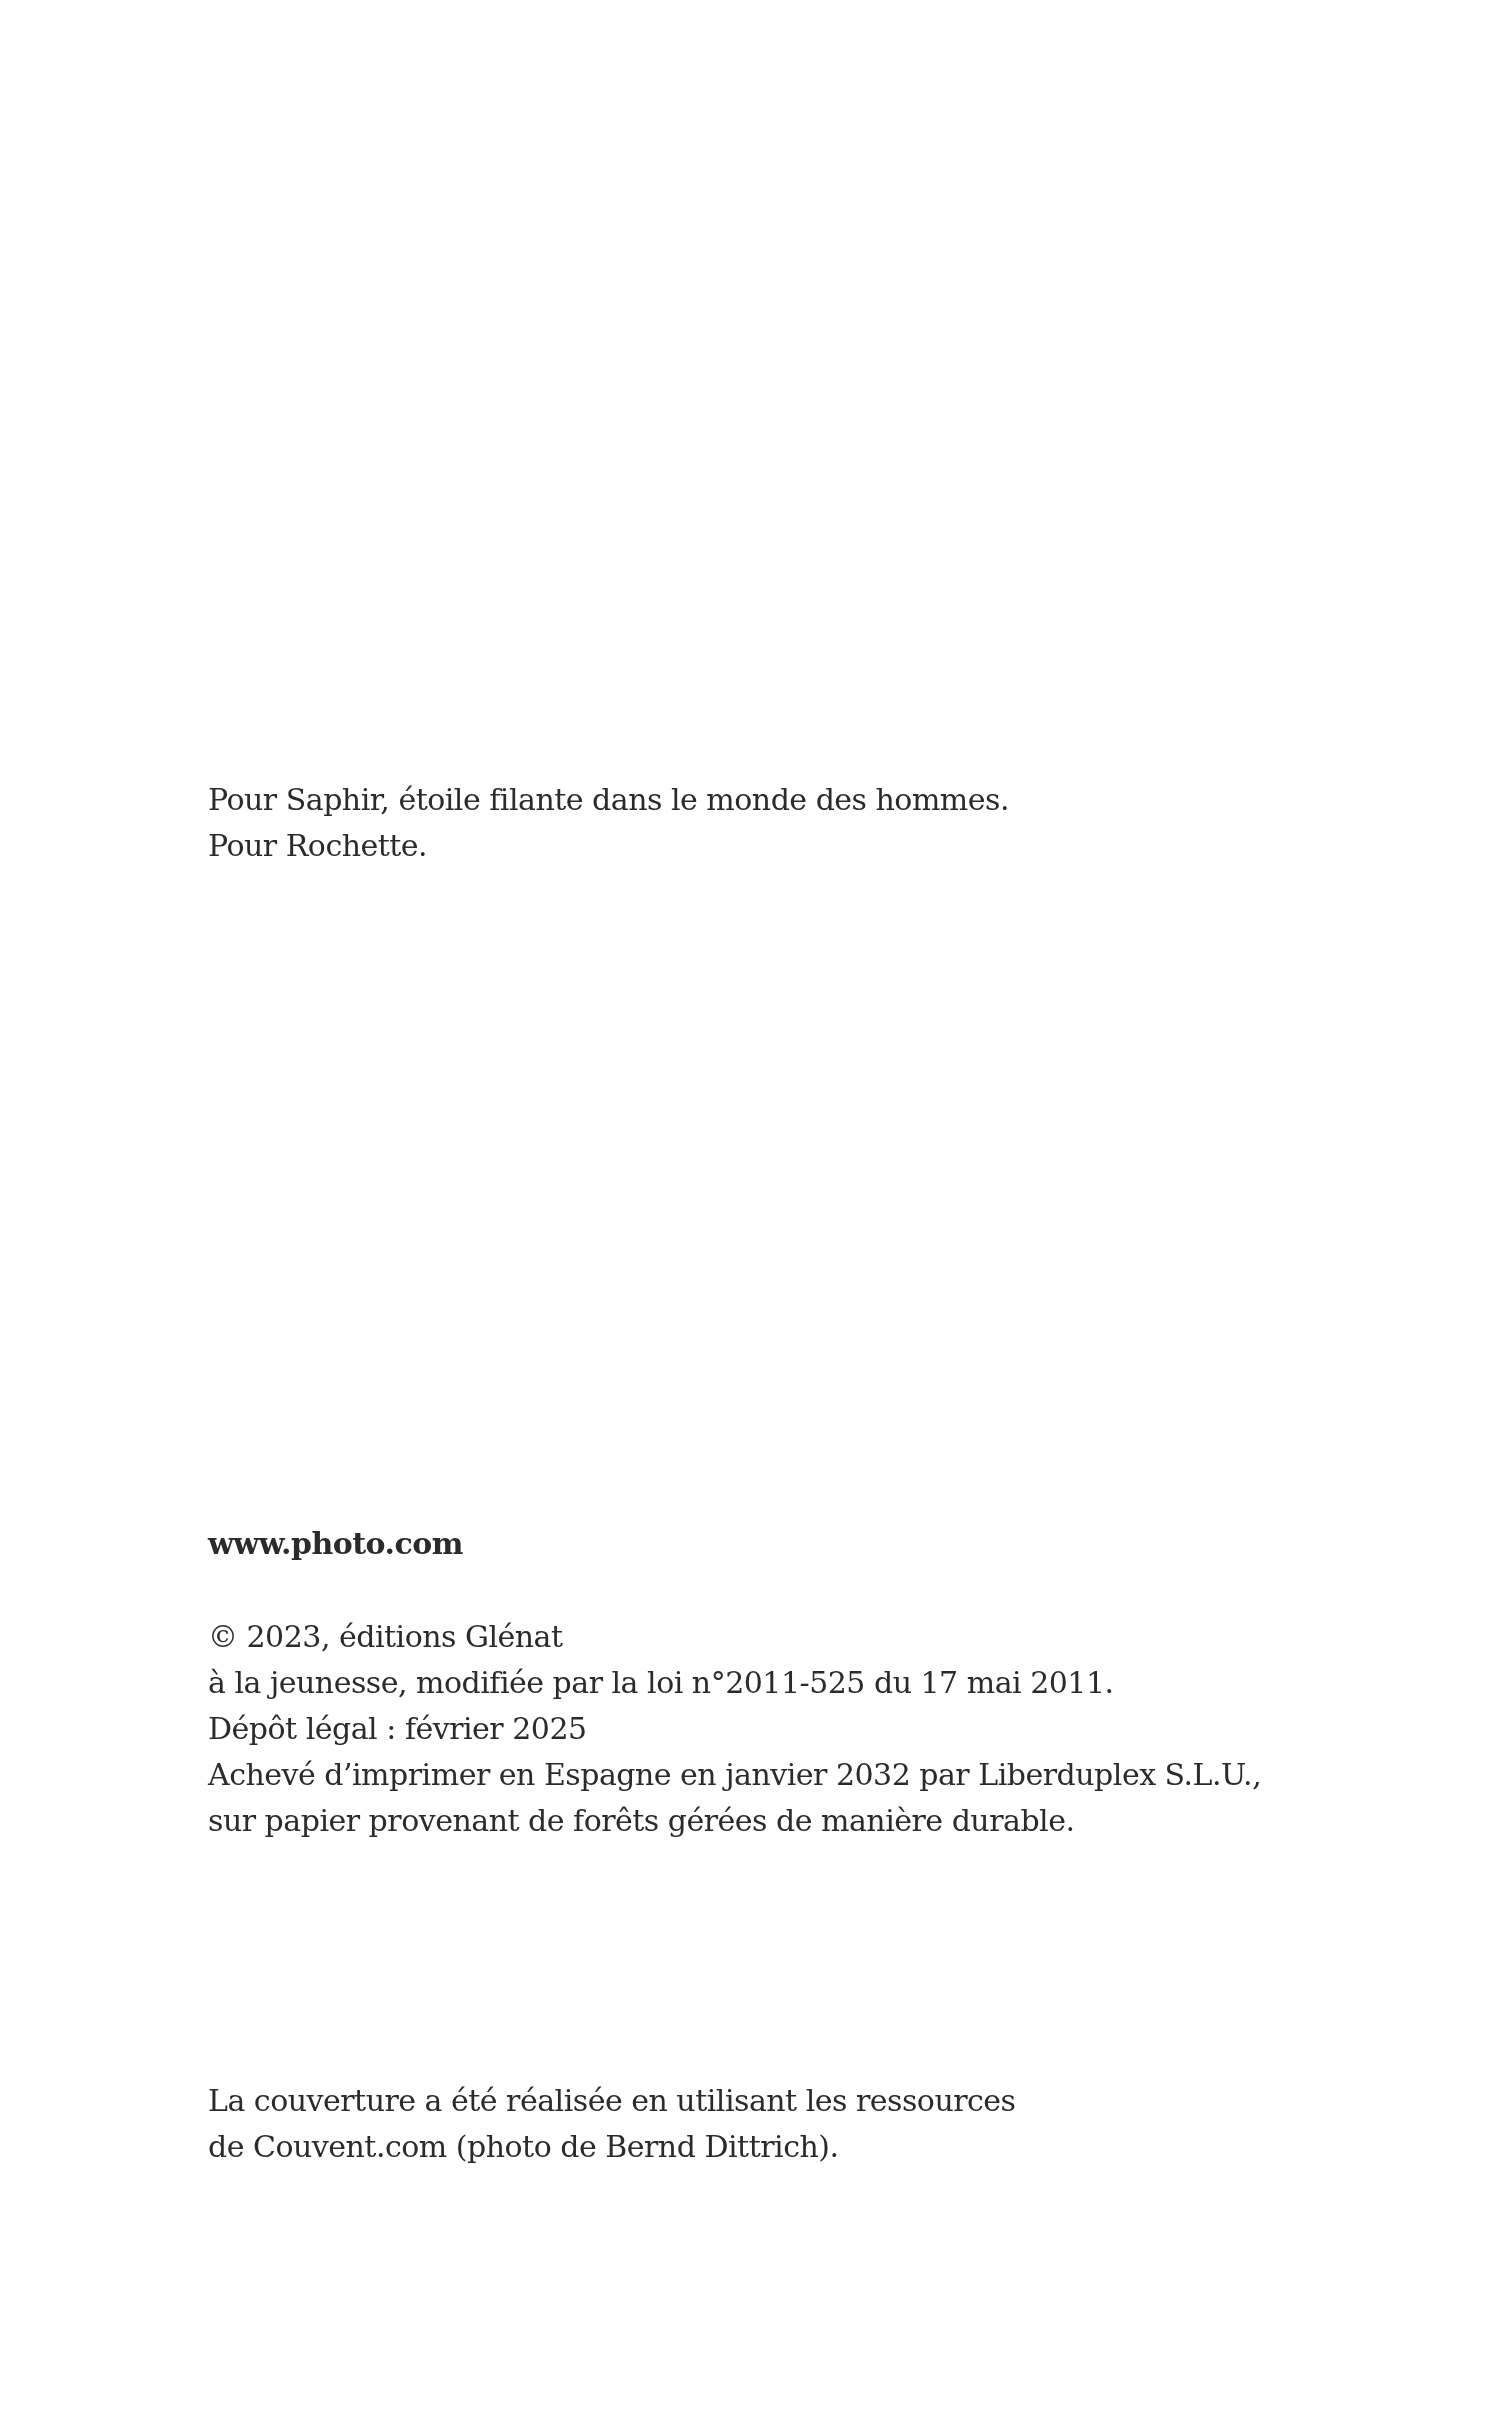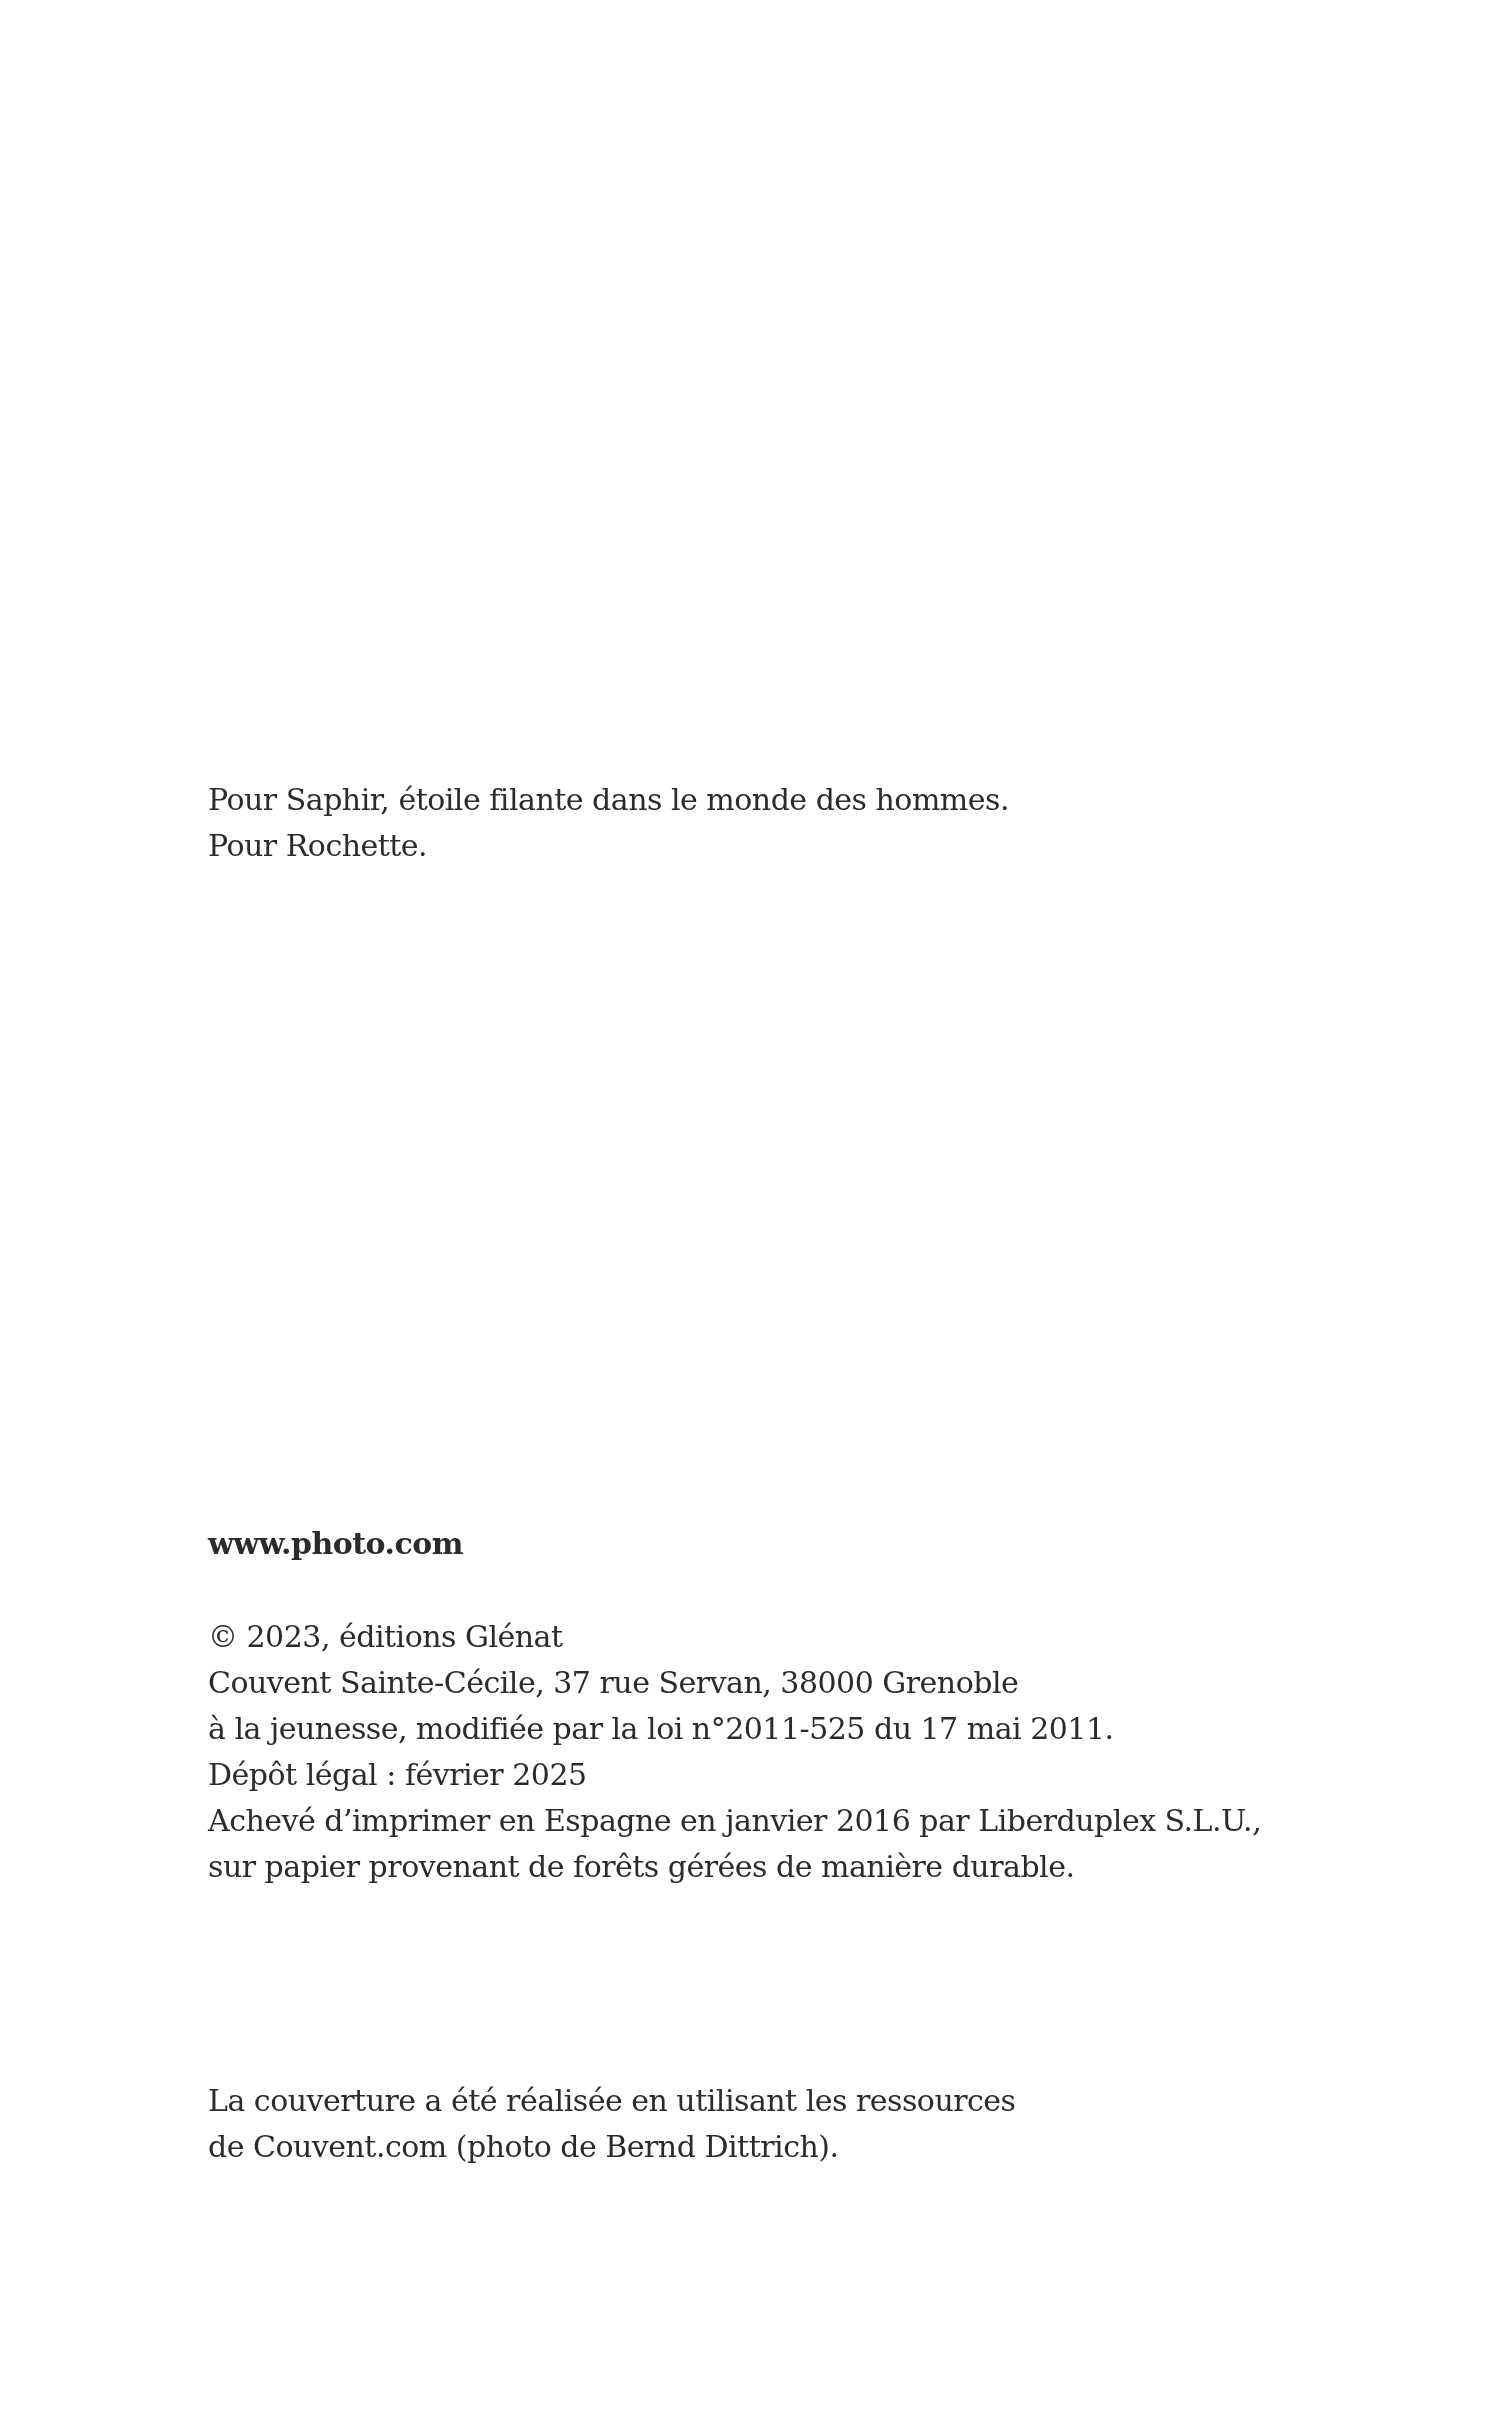--- a/index.html
+++ b/index.html
@@ -57,24 +57,23 @@
     <span class="line">Pour Saphir, étoile filante dans le monde des hommes.</span>
     <span class="line">Pour Rochette.</span>
   </div>
 
   <div class="block website">
     <span class="line">www.photo.com</span>
   </div>
 
   <div class="block imprint">
     <span class="line">© 2023, éditions Glénat</span>
-    <span class="line">Couvent Sainte-Cécile, 37 rue Servan, 38000 Grenoble</span>
     <span class="line">à la jeunesse, modifiée par la loi n°2011-525 du 17 mai 2011.</span>
     <span class="line">Dépôt légal : février 2025</span>
-    <span class="line">Achevé d’imprimer en Espagne en janvier 2016 par Liberduplex S.L.U.,</span>
+    <span class="line">Achevé d’imprimer en Espagne en janvier 2032 par Liberduplex S.L.U.,</span>
     <span class="line">sur papier provenant de forêts gérées de manière durable.</span>
   </div>
 
   <div class="block credits">
     <span class="line">La couverture a été réalisée en utilisant les ressources</span>
     <span class="line">de Couvent.com (photo de Bernd Dittrich).</span>
   </div>
 
 </div>
 

